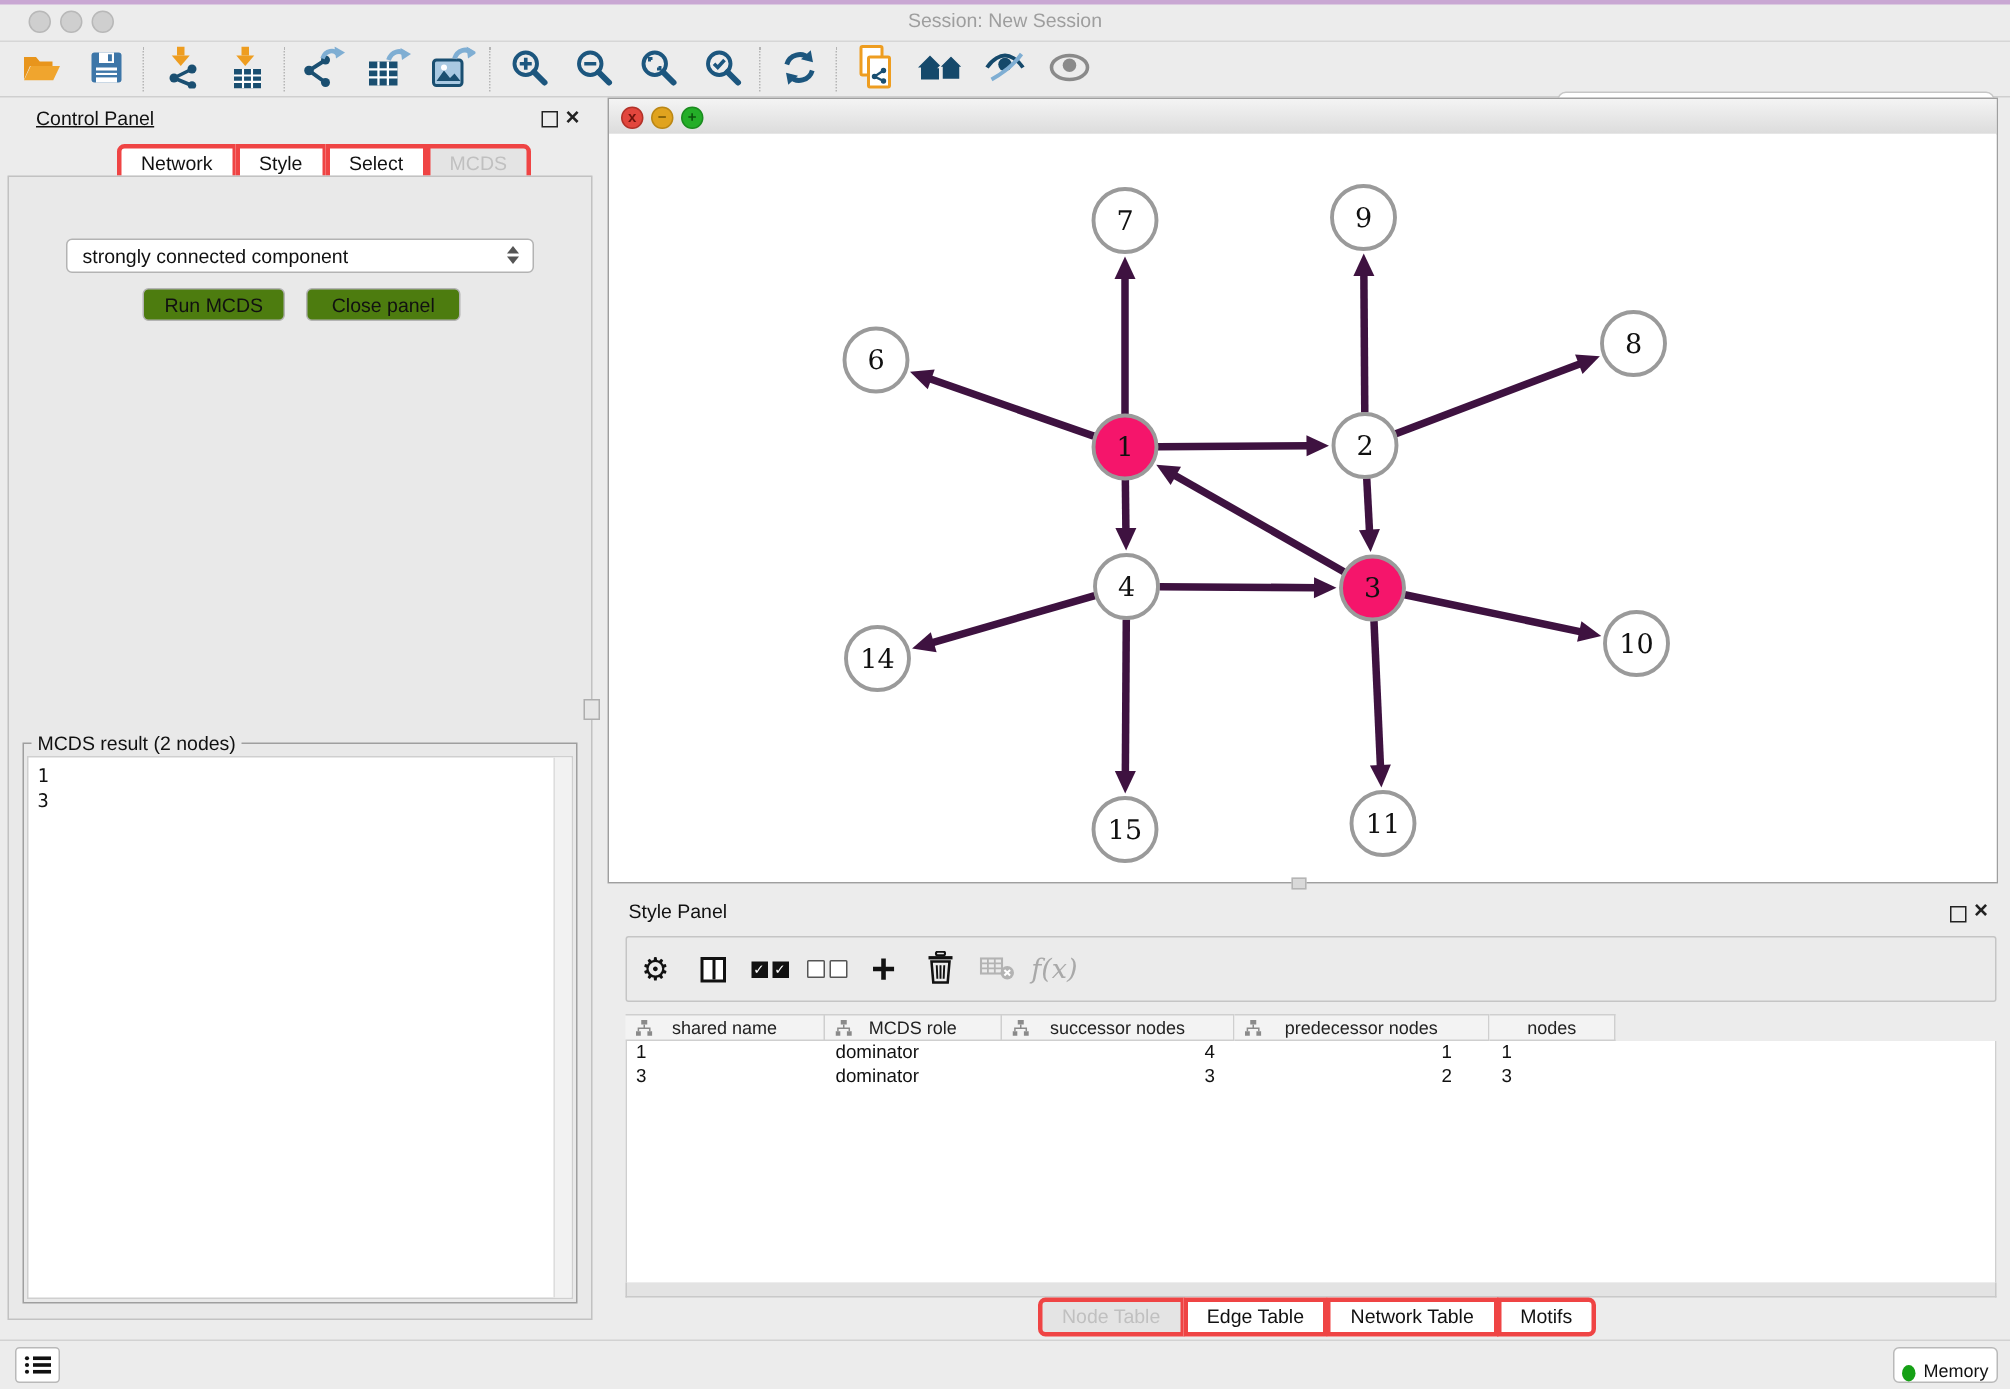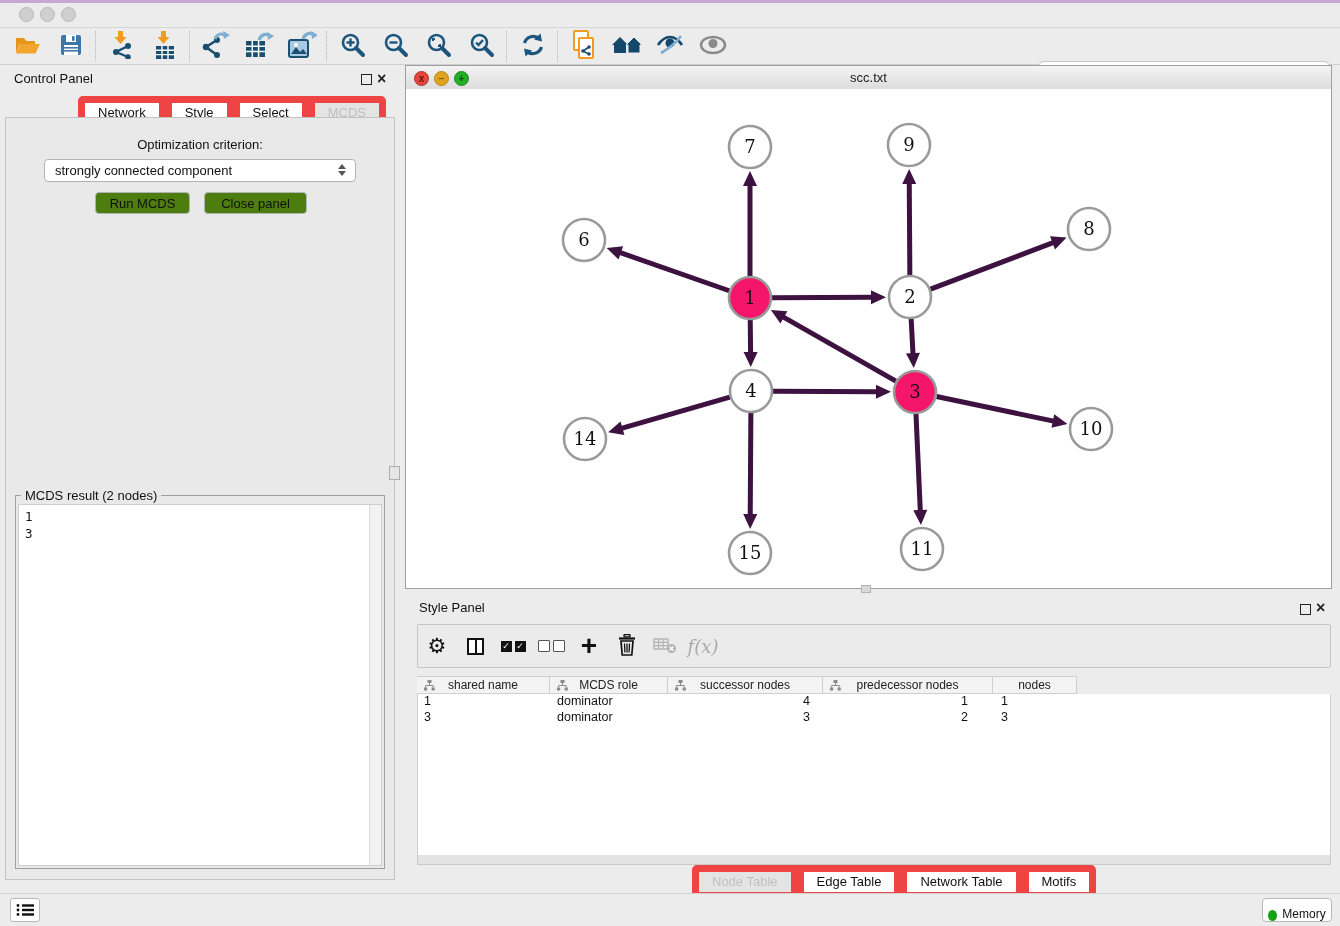--- a/index.html
+++ b/index.html
@@ -14,25 +14,25 @@
   
   #toolbar{left:0;top:28px;width:1340px;height:37px;background:#ececec;border-bottom:1px solid #cfcfcf;
            display:flex;align-items:center;padding-left:6px;box-sizing:border-box;}
   .tbtn{width:43px;height:32px;display:flex;align-items:center;justify-content:center;flex:0 0 auto;}
   .tsep{width:1px;height:30px;border-left:1px dotted #b5b5b5;margin:0 3px;flex:0 0 auto;}
   #searchbox{position:absolute;right:10px;top:33px;width:290px;height:24px;background:#fff;
              border:1px solid #c6c6c6;border-radius:6px;display:flex;align-items:center;}
   #searchbox svg{margin-left:6px;}
   #searchbox input{border:none;outline:none;flex:1;height:18px;font-size:12px;background:transparent;}
   
-  #cp-title{left:14px;top:71px;font-size:13px;}
+  #cp-title{left:24px;top:71px;font-size:13px;text-decoration:underline;}
   .float-ico{width:9px;height:9px;border:1.5px solid #222;display:inline-block;}
   .close-ico{font-size:16px;font-weight:700;color:#222;line-height:12px;}
   .tabbar{display:flex;}
-  .tab{height:20px;line-height:20px;padding:0 13px;background:#fff;border:7px solid #ef4444;margin-left:-1px;
+  .tab{height:20px;line-height:20px;padding:0 13px;background:#fff;border:3px solid #ef4444;margin-left:-1px;
        font-size:13px;color:#111;text-align:center;}
   .tab:first-child{border-top-left-radius:5px;border-bottom-left-radius:5px;margin-left:0;}
   .tab:last-child{border-top-right-radius:5px;border-bottom-right-radius:5px;}
   .tab.active{background:#e4e4e4;color:#c0c0c0;}
   #cp-body{left:5px;top:117px;width:390px;height:763px;background:#e9e9e9;border:1px solid #c2c2c2;box-sizing:border-box;}
   #opt-label{left:0;right:0;top:19px;text-align:center;}
   #criterion{left:38px;top:41px;width:312px;height:23px;background:#fff;border:1px solid #b3b3b3;border-radius:4px;
              box-sizing:border-box;display:flex;align-items:center;padding-left:10px;font-size:13px;}
   #stepper{position:absolute;right:9px;top:4px;display:flex;flex-direction:column;gap:2px;}
   .tri-up{width:0;height:0;border-left:4px solid transparent;border-right:4px solid transparent;border-bottom:5px solid #555;}
@@ -83,20 +83,21 @@
   #mem-dot{width:9px;height:11px;border-radius:50%;background:#15a015;}
 </style>
 </head>
 <body>
 
 <div id="titlebar" class="abs">
   <div id="topstrip" class="abs"></div>
   <div class="mac-dot abs" style="left:19px"></div>
   <div class="mac-dot abs" style="left:40px"></div>
   <div class="mac-dot abs" style="left:61px"></div>
+  <div id="win-title" class="abs">Session: New Session</div>
 </div>
 
 <div id="toolbar" class="abs">
   <div class="tbtn">
     <span>
     <svg width="27" height="24" viewBox="0 0 27 24">
           <path d="M2 5h8l2.5 3H21v3H6L2 20z" fill="#E8951C"></path>
           <path d="M6.5 11H26l-4.5 9.5H2z" fill="#F0A52E"></path>
         </svg></span>
   </div>
@@ -254,21 +255,20 @@
 <span class="close-ico abs" style="left:377px;top:73px">×</span>
 
 <div id="ctrl-tabs" class="tabbar abs" style="left:78px;top:96px">
     <div class="tab">Network</div>
     <div class="tab">Style</div>
     <div class="tab">Select</div>
     <div class="tab active">MCDS</div>
   </div>
 
 <div id="cp-body" class="abs">
-  <div id="opt-label" class="abs">Optimization criterion:</div>
   <div id="criterion" class="abs">
     <span>strongly connected component</span>
     <span id="stepper">
         <span class="tri-up"></span>
         <span class="tri-dn"></span>
       </span>
   </div>
   <div class="pbtn abs" style="left:89px;top:74px;width:95px">Run MCDS</div>
   <div class="pbtn abs" style="left:198px;top:74px;width:103px">Close panel</div>
 
@@ -281,21 +281,20 @@
     </div>
   </div>
 </div>
 <div id="split-grip" class="abs"></div>
 
 <div id="netwin" class="abs">
   <div id="net-titlebar" class="abs">
     <div class="tl abs" style="left:8px;background:#E2463D;border:1px solid #b23229;color:#6e120c">x</div>
     <div class="tl abs" style="left:28px;background:#E0A31F;border:1px solid #bb8715;color:#7a5a08">−</div>
     <div class="tl abs" style="left:48px;background:#24AE28;border:1px solid #1b8c1f;color:#0c560e">+</div>
-    <div id="net-title" class="abs">scc.txt</div>
   </div>
   <div id="net-canvas" class="abs">
     <svg id="graph-svg" width="925" height="500">
         <line x1="344" y1="187" x2="344" y2="95" stroke="#3E1240" stroke-width="5"></line>
         <polygon points="344,82 351,97 337,97" fill="#3E1240"></polygon>
         <line x1="323.23121807335133" y1="201.7434376400866" x2="212.9293150584546" y2="163.2042185143998" stroke="#3E1240" stroke-width="5"></line>
         <polygon points="200.65685301088945,158.91624984717825 217.12629234812235,157.2556572068219 212.5084799372684,170.4721547965074" fill="#3E1240"></polygon>
         <line x1="365.9995703250881" y1="208.8625026854682" x2="467.0007226350791" y2="208.23124548353076" stroke="#3E1240" stroke-width="5"></line>
         <polygon points="480.0004687362675,208.1499970703983 465.04451084196756,215.2436085246526 464.9570125509019,201.24388195414195" fill="#3E1240"></polygon>
         <line x1="344.236545465451" y1="230.99872828694365" x2="344.60217353537786" y2="265.0021387901402" stroke="#3E1240" stroke-width="5"></line>

